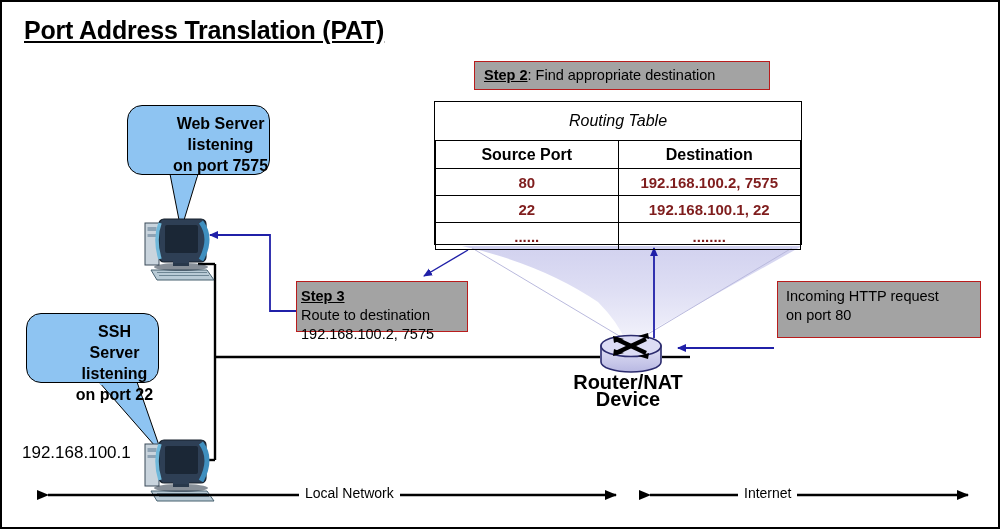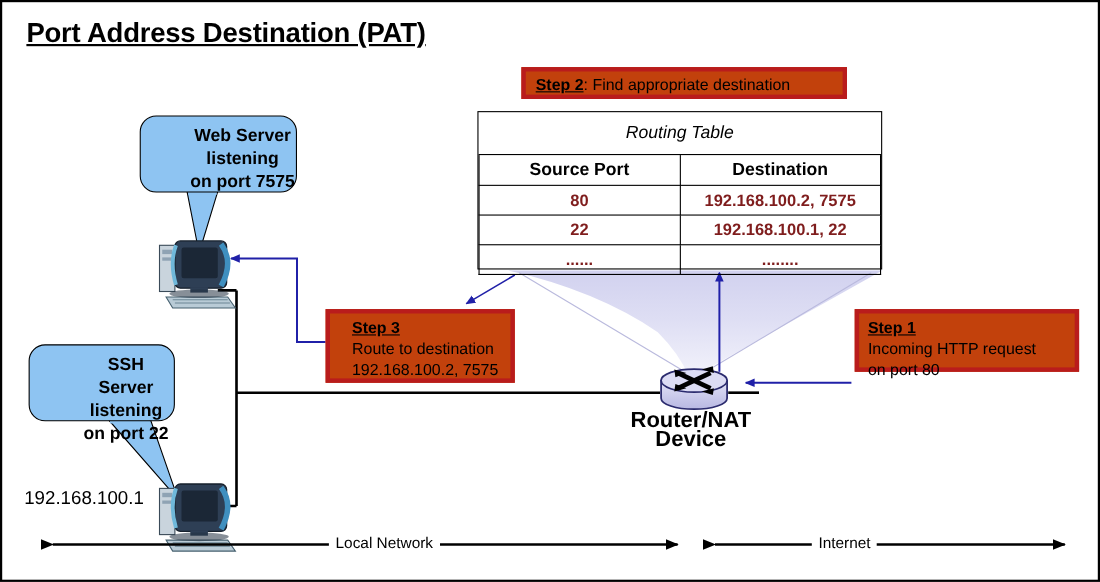--- a/index.html
+++ b/index.html
@@ -20,39 +20,39 @@
   #page-title{
     left:22px;top:14px;
     font-size:25px;font-weight:bold;color:#000000;
     text-decoration:underline;
     letter-spacing:-0.2px;
     white-space:nowrap;
   }
 
   
   .step-box{
-    background:#c2410c;
-    border:4px solid #b91c1c;
+    background:#a3a3a3;
+    border:1px solid #b91c1c;
     color:#000000;
     font-size:14.5px;
     line-height:19px;
     box-sizing:border-box;
   }
   .step-title{font-weight:bold;text-decoration:underline;}
   #step2-box{
     left:472px;top:59px;width:296px;height:29px;
     padding:4px 8px 0 9px;white-space:nowrap;
   }
   #step1-box{
     left:775px;top:279px;width:204px;height:57px;
     padding:5px 0 0 8px;
   }
   #step3-box{
-    left:294px;top:279px;width:172px;height:67px;
-    padding:5px 0 0 20px;
+    left:294px;top:279px;width:172px;height:51px;
+    padding:5px 0 0 4px;
   }
 
   
   #routing-table{
     left:432px;top:99px;width:368px;height:144px;
     border:1px solid #000000;
     background:#ffffff;
     box-sizing:border-box;
   }
   #routing-table table{
@@ -228,21 +228,21 @@
 
       <path d="M 294,309 L 268,309 L 268,233 L 208,233" marker-end="url(#navyArrow)"></path>
     </g>
 
     <g stroke="#000000" stroke-width="2.4" fill="none">
       <path d="M 46,493 L 614,493" marker-start="url(#blackArrow)" marker-end="url(#blackArrow)"></path>
       <path d="M 648,493 L 966,493" marker-start="url(#blackArrow)" marker-end="url(#blackArrow)"></path>
     </g>
   </svg>
 
-  <div class="abs" id="page-title">Port Address Destination (PAT)</div>
+  <div class="abs" id="page-title">Port Address Translation (PAT)</div>
 
   <div class="abs step-box" id="step2-box">
     <span class="step-title">Step 2</span><span>: Find appropriate destination</span>
   </div>
 
   <div class="abs" id="routing-table">
     <table>
       <tbody>
           <tr>
         <th class="tbl-title" colspan="2">Routing Table</th>
@@ -261,21 +261,20 @@
       </tr>
       <tr>
         <td class="cell col-a">......</td>
         <td class="cell">........</td>
       </tr>
     </tbody>
       </table>
   </div>
 
   <div class="abs step-box" id="step1-box">
-    <div class="step-title">Step 1</div>
     <div>Incoming HTTP request</div>
     <div>on port 80</div>
   </div>
 
   <div class="abs step-box" id="step3-box">
     <div class="step-title">Step 3</div>
     <div>Route to destination</div>
     <div>192.168.100.2, 7575</div>
   </div>
 

